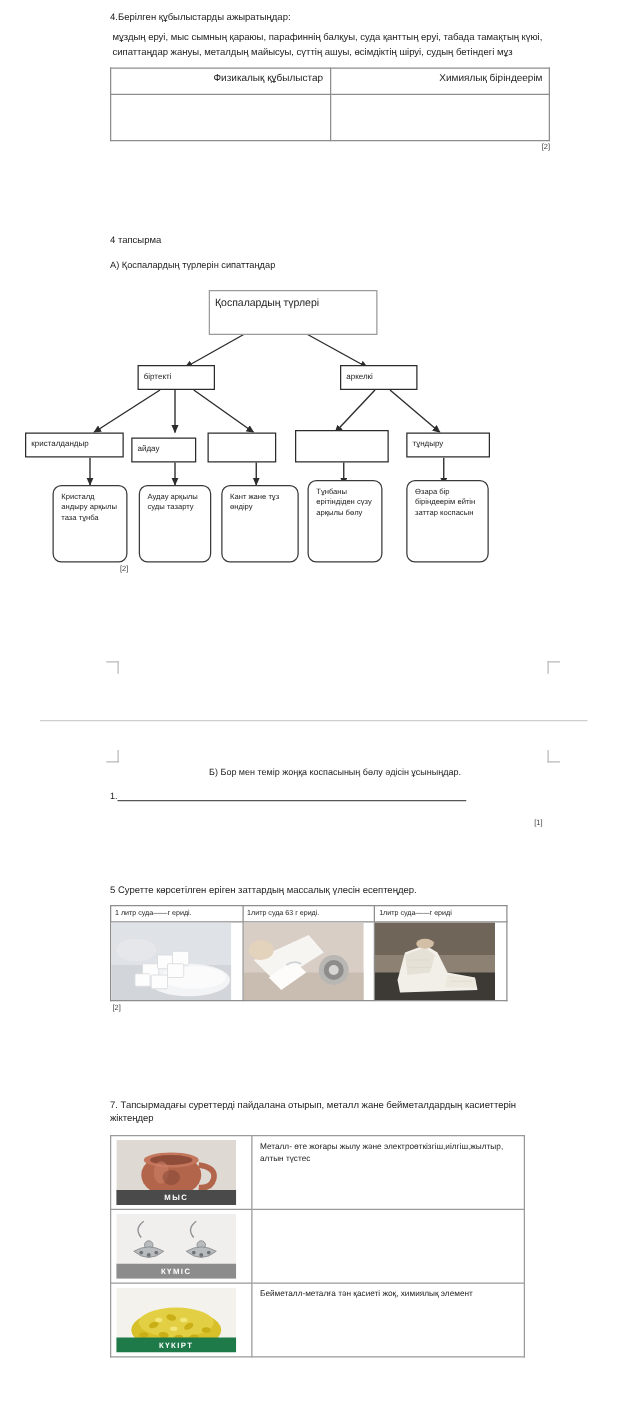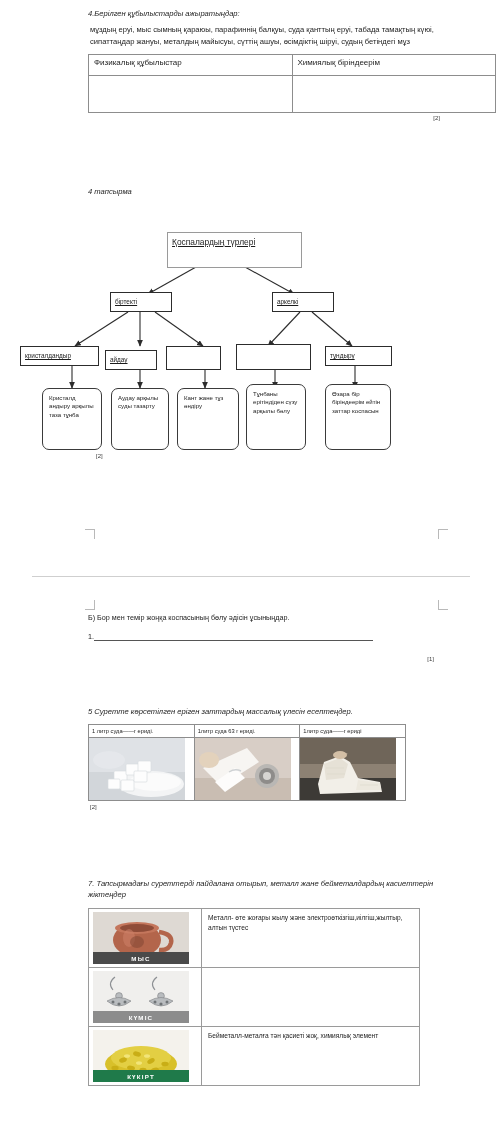--- a/index.html
+++ b/index.html
@@ -9,31 +9,32 @@
     background:#ffffff;
     font-family:"Liberation Sans","DejaVu Sans",sans-serif;
     color:#1a1a1a;
     position:relative;
     overflow:hidden;
     -webkit-font-smoothing:antialiased;
   }
   .page{position:relative;width:500px;height:1125px;}
 
   
-  .q-title{font-size:7.6px;line-height:11px;color:#1c1c1c;font-style:italic;}
+  .q-title{font-size:7.6px;line-height:11px;color:#1c1c1c;}
   .q-body{font-size:7.6px;line-height:11.5px;color:#1c1c1c;}
   .marks{font-size:6px;color:#3a3a3a;}
 
   
   #sec4{position:absolute;left:88px;top:8px;width:356px;}
   #sec4 .lead{margin:0 0 5px 0;}
   #sec4 .phen{margin:0 0 7px 2px;}
   table.two-col{
-    border-collapse:collapse;width:408px;table-layout:fixed;
+    border-collapse:collapse;width:352px;table-layout:fixed;
     border:1px solid #8d8d8d;
+    text-align:right;
   }
   table.two-col td{
     border:1px solid #8d8d8d;
     font-size:8px;color:#1c1c1c;
     padding:3px 5px;vertical-align:top;
   }
   table.two-col td.hdr{height:14px;}
   table.two-col td.blank{height:30px;}
   .marks-right{text-align:right;width:352px;margin-top:2px;}
 
@@ -43,21 +44,21 @@
   #sec5 .a5{margin:0 0 6px 0;font-size:7.4px;}
 
   
   #diagram{position:absolute;left:0;top:0;width:500px;height:310px;}
   .dbox{
     position:absolute;box-sizing:border-box;
     border:1px solid #2c2c2c;background:#fff;
     font-size:6.4px;line-height:8.2px;color:#1c1c1c;
     display:flex;align-items:center;
   }
-  .dbox span{display:block;padding:0 4px;text-decoration:underline;}
+  .dbox span{display:block;padding:0 4px;}
   .dbox.root{
     border:1px solid #9a9a9a;font-size:8.4px;line-height:11px;
     align-items:flex-start;padding-top:4px;
   }
   .dbox.mid{border:1.4px solid #2c2c2c;}
   .leaf{
     position:absolute;box-sizing:border-box;
     border:1px solid #3a3a3a;border-radius:7px;background:#fff;
     font-size:6.1px;line-height:8.4px;color:#1c1c1c;
     padding:5px 5px 3px 6px;
@@ -67,21 +68,21 @@
   
   .crop{position:absolute;width:9px;height:9px;}
   .crop.tl{border-top:1px solid #b9b9b9;border-right:1px solid #b9b9b9;}
   .crop.tr{border-top:1px solid #b9b9b9;border-left:1px solid #b9b9b9;}
   .crop.bl{border-bottom:1px solid #b9b9b9;border-right:1px solid #b9b9b9;}
   .crop.br{border-bottom:1px solid #b9b9b9;border-left:1px solid #b9b9b9;}
   #divider{position:absolute;left:32px;top:576px;width:438px;height:1px;background:#cfcfcf;}
 
   
   #secB{position:absolute;left:88px;top:612px;width:360px;}
-  #secB .bline{margin:0 0 8px 0;font-size:7.2px;}
+  #secB .bline{margin:0 0 8px 0;font-size:7.2px;text-align:center;}
   .answer-line{
     font-size:7.2px;display:flex;align-items:flex-end;gap:0;width:285px;
   }
   .answer-line .num{flex:0 0 auto;}
   .answer-line .rule{flex:1 1 auto;border-bottom:1px solid #555;height:8px;}
   #secB .marks{position:absolute;right:14px;top:44px;}
 
   
   #sec6{position:absolute;left:88px;top:706px;width:360px;}
   #sec6 .t6{margin:0 0 7px 0;}
@@ -131,20 +132,21 @@
         <td class="blank"></td>
         <td class="blank"></td>
       </tr>
     </tbody>
       </table>
     <div class="marks marks-right">[2]</div>
   </div>
 
   <div id="sec5">
     <p class="q-title t5">4 тапсырма</p>
+    <p class="q-body a5">А) Қоспалардың түрлерін сипаттаңдар</p>
   </div>
 
   <div id="diagram" style="top:222px;left:0;">
     <svg class="lines" viewBox="0 0 500 310">
       <defs>
         <marker id="ah" markerWidth="7" markerHeight="7" refX="5.4" refY="2.6" orient="auto">
           <path d="M0,0 L6,2.6 L0,5.2 z" fill="#2c2c2c"></path>
         </marker>
       </defs>
 

